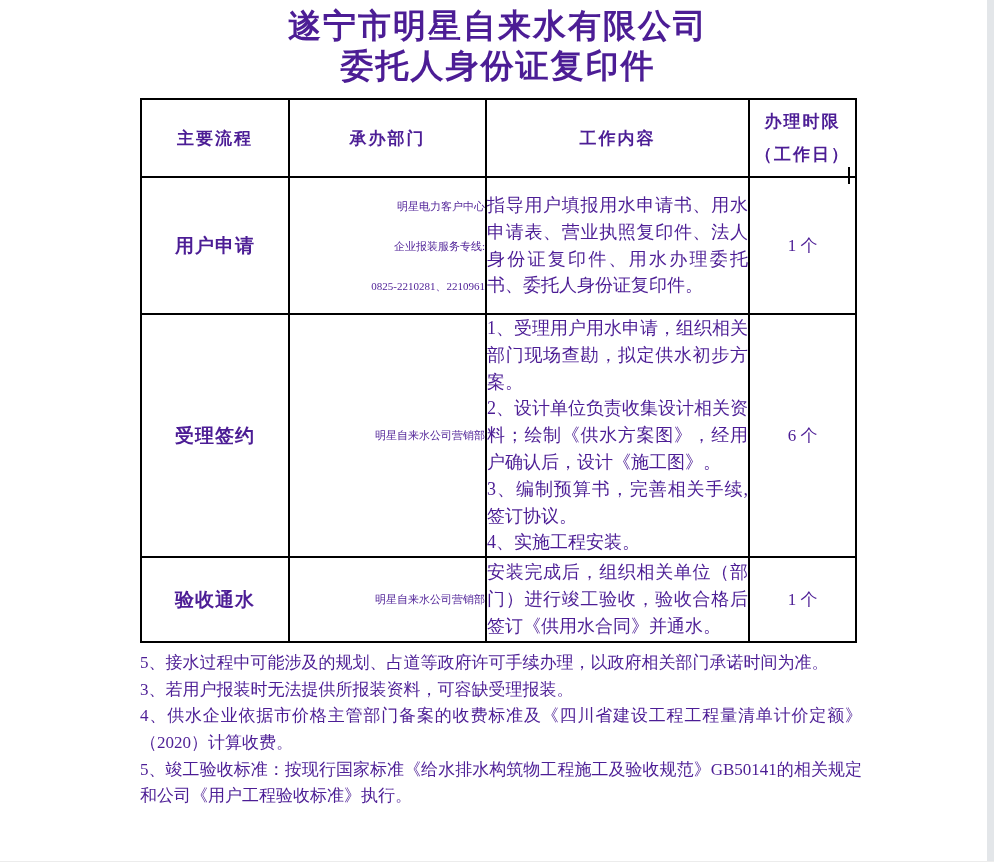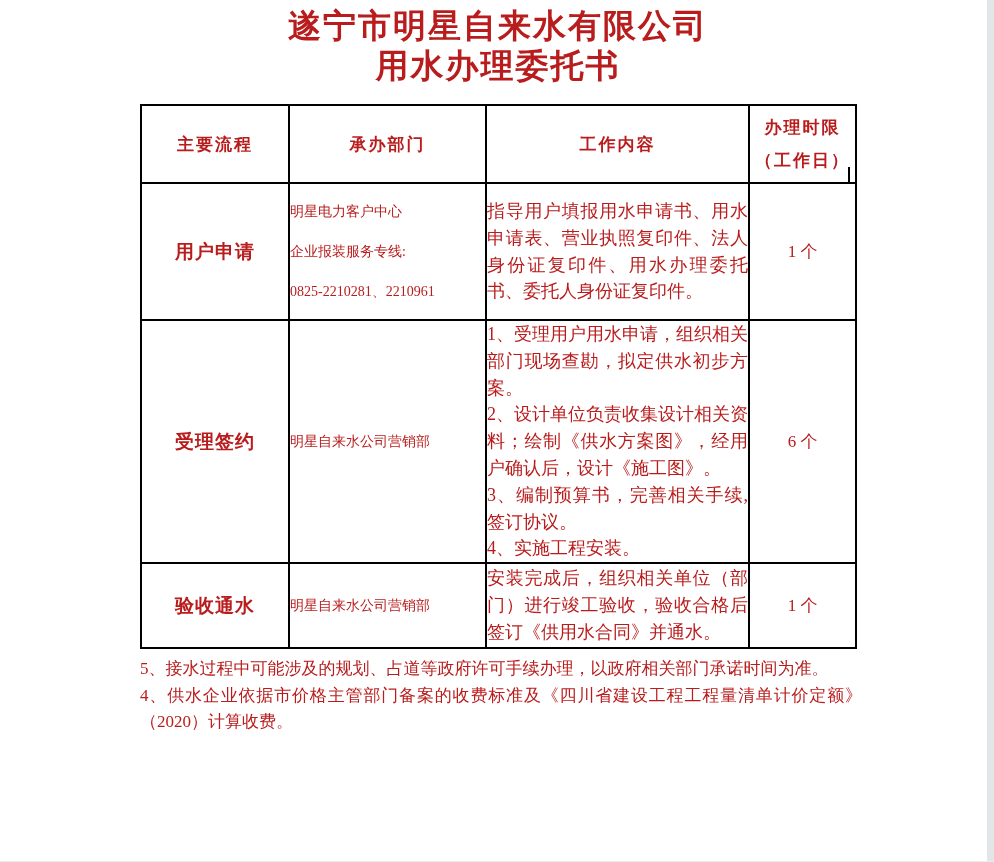--- a/index.html
+++ b/index.html
@@ -4,21 +4,21 @@
 <style>
   * { box-sizing: border-box; }
   html,body { margin:0; padding:0; background:#fff; }
   .screen {
     position: relative;
     width: 994px;
     height: 862px;
     background: #ffffff;
     overflow: hidden;
     font-family: "Liberation Serif", "DejaVu Serif", serif;
-    color: #b91c1c;
+    color: #4c1d95;
   }
   .edge-strip {
     position: absolute;
     top: 0; right: 0;
     width: 7px; height: 862px;
     background: #e3e6e9;
   }
   .bottom-line {
     position: absolute;
     left: 0; bottom: 0;
@@ -36,21 +36,21 @@
     font-weight: bold;
     font-size: 33px;
     line-height: 40px;
     letter-spacing: 2px;
     white-space: nowrap;
   }
   table.guide {
     border-collapse: collapse;
     table-layout: fixed;
     width: 715px;
-    margin-top: 18px;
+    margin-top: 12px;
     padding-left: 44px;
   }
   table.guide th, table.guide td {
     border: 2px solid #000;
     padding: 0;
     vertical-align: middle;
     overflow: hidden;
   }
   th.hcell {
     font-size: 17px;
@@ -59,22 +59,22 @@
     text-align: center;
   }
   .hcell-two-line { line-height: 33px; letter-spacing: 1px; }
   .c-process {
     font-size: 19px;
     font-weight: bold;
     letter-spacing: 1px;
     text-align: center;
   }
   .c-dept {
-    font-size: 14px;
-    text-align: left;
+    font-size: 11px;
+    text-align: right;
   }
   .c-dept .dept-line { line-height: 40px; }
   .c-content {
     font-size: 18px;
     line-height: 26.8px;
     text-align: justify;
     text-justify: inter-character;
     padding: 1px 6px 1px 7px;
   }
   .c-content p { margin: 0; }
@@ -102,21 +102,21 @@
   }
 </style>
 </head>
 <body>
 
 <div class="screen">
 
   <div class="doc">
 
     <div class="title">遂宁市明星自来水有限公司</div>
-    <div class="title">用水办理委托书</div>
+    <div class="title">委托人身份证复印件</div>
 
     <table class="guide">
       <colgroup>
         <col style="width:148px">
         <col style="width:197px">
         <col style="width:263px">
         <col style="width:107px">
       </colgroup>
       <tbody>
           <tr style="height:78px">
@@ -164,21 +164,23 @@
         <td class="c-content">
           <p>安装完成后，组织相关单位（部门）进行竣工验收，验收合格后签订《供用水合同》并通水。</p>
         </td>
         <td class="c-time">1 个</td>
       </tr>
     </tbody>
       </table>
 
     <div class="notes">
       <p>5、接水过程中可能涉及的规划、占道等政府许可手续办理，以政府相关部门承诺时间为准。</p>
+      <p>3、若用户报装时无法提供所报装资料，可容缺受理报装。</p>
       <p>4、供水企业依据市价格主管部门备案的收费标准及《四川省建设工程工程量清单计价定额》（2020）计算收费。</p>
+      <p>5、竣工验收标准：按现行国家标准《给水排水构筑物工程施工及验收规范》GB50141的相关规定和公司《用户工程验收标准》执行。</p>
     </div>
 
   </div>
 
   <div class="caret"></div>
   <div class="edge-strip"></div>
   <div class="bottom-line"></div>
 
 </div>
 

